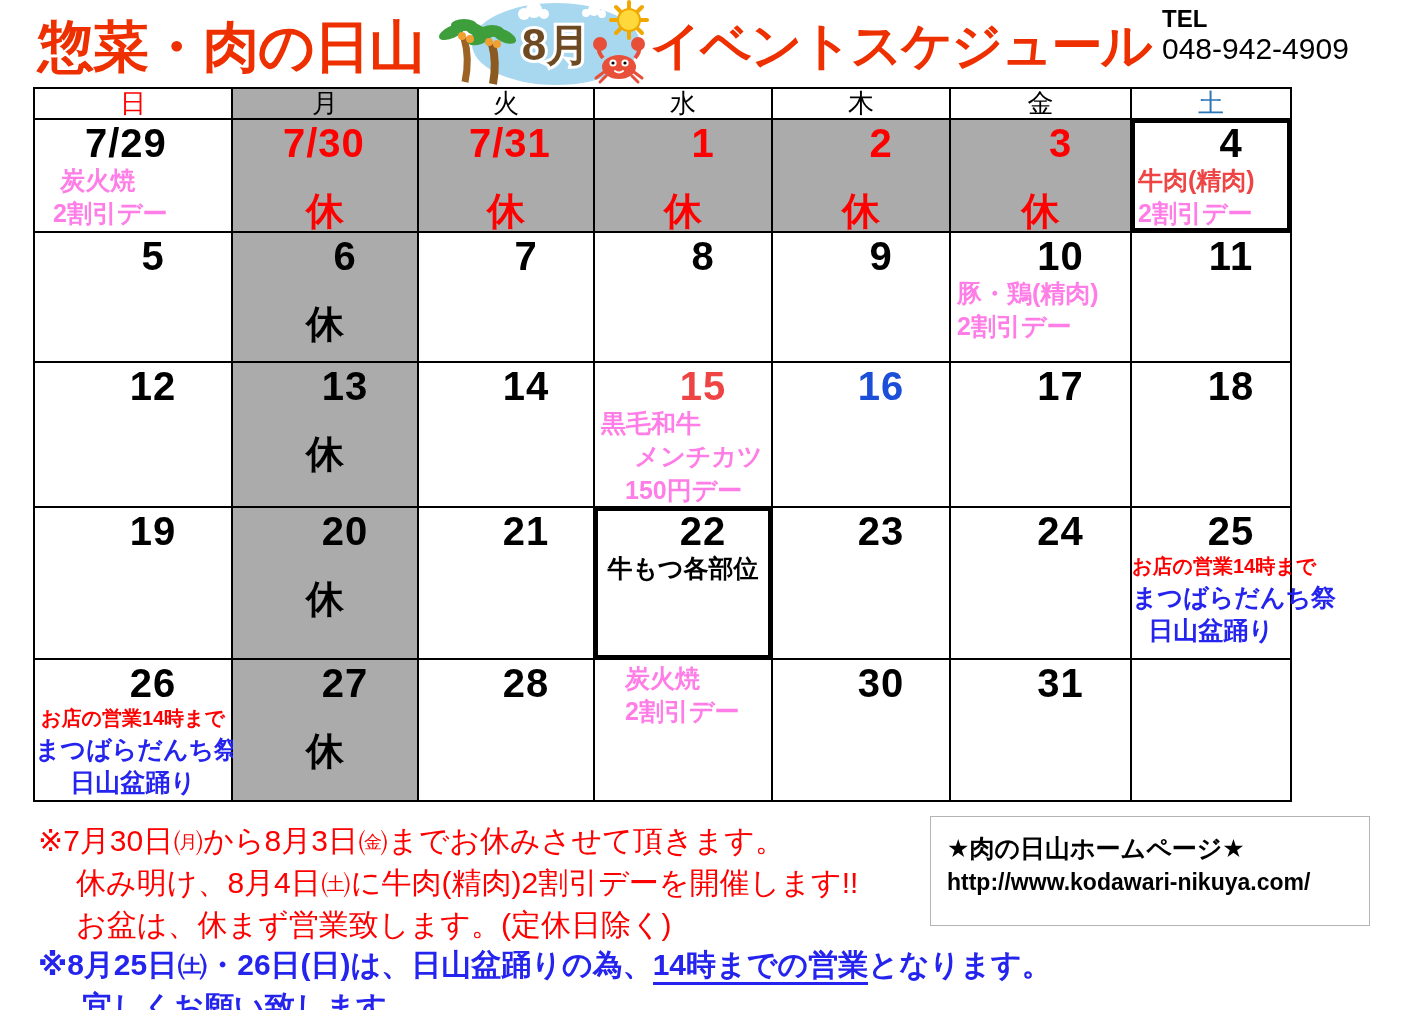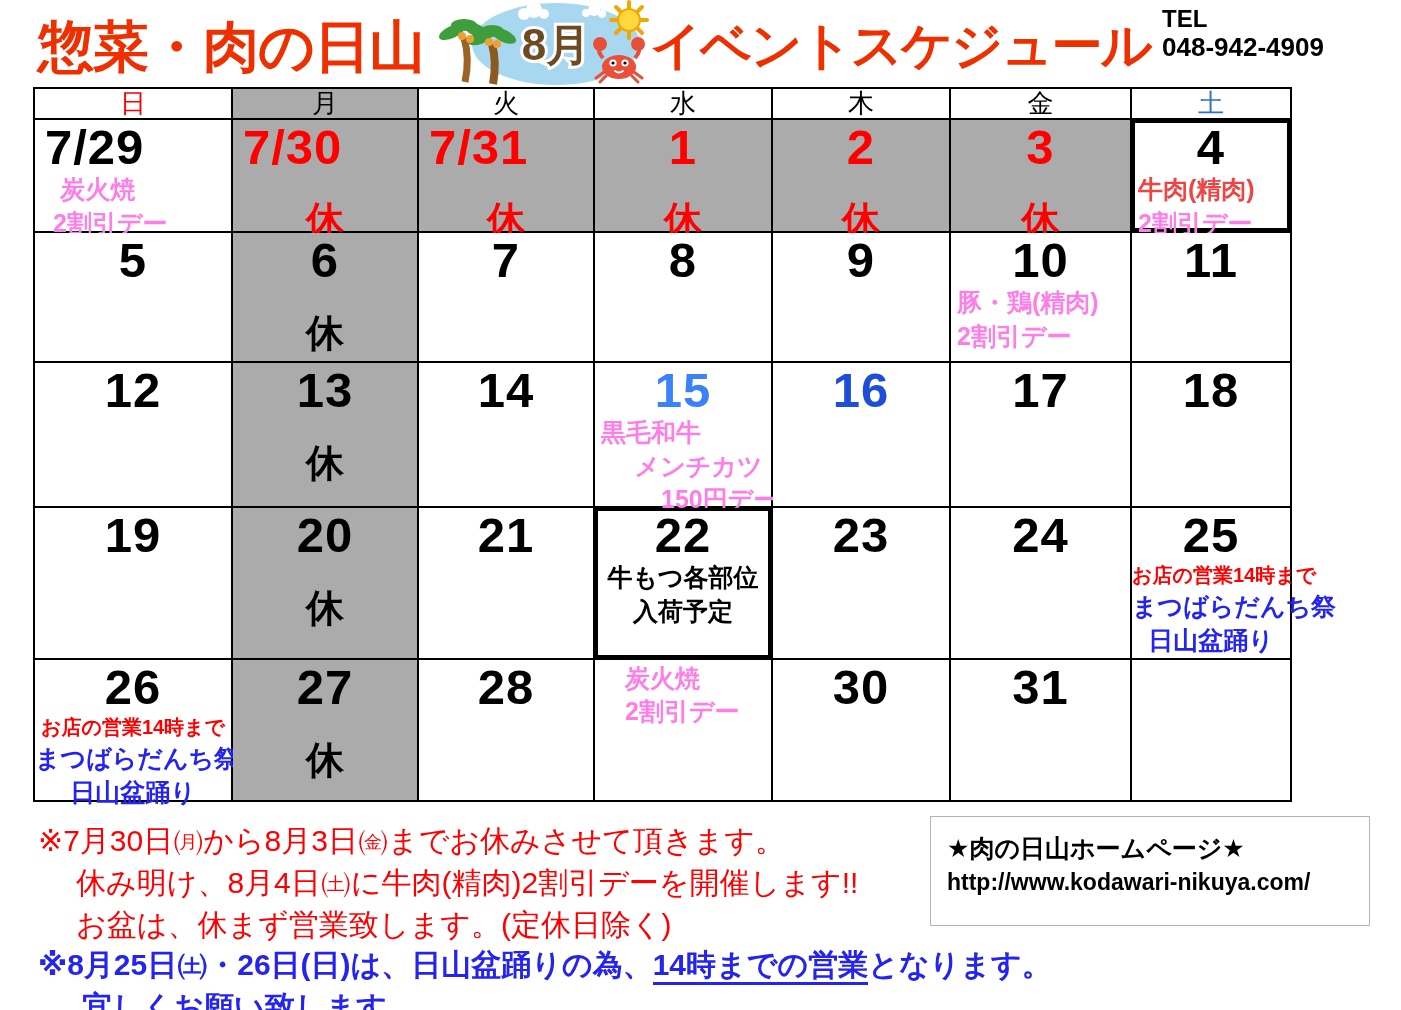--- a/index.html
+++ b/index.html
@@ -6,33 +6,33 @@
   html,body { width:1401px; height:1010px; background:#fff; overflow:hidden;
     font-family:"Liberation Sans","DejaVu Sans",sans-serif; }
   .abs { position:absolute; }
 
   
   #title-left { left:38px; top:10px; font-size:56px; font-weight:900; color:#ee3000; letter-spacing:-1px; }
   #badge { left:436px; top:0; }
   #title-right { left:650px; top:12px; font-size:51px; font-weight:900; color:#ee3000; letter-spacing:-2px; }
   #tel { left:1162px; top:6px; color:#000; }
   #tel .tel-label { font-size:24px; font-weight:900; line-height:26px; }
-  #tel .tel-number { font-size:26px; font-weight:700; letter-spacing:0; }
+  #tel .tel-number { font-size:30px; font-weight:400; letter-spacing:0; }
 
   
   #cal { left:33px; top:87px; display:grid;
     grid-template-columns:196px 184px 174px 176px 176px 179px 158px;
     grid-template-rows:29px 111px 128px 143px 150px 140px;
     gap:2px; background:#000; border:2px solid #000; }
   .hcell { background:#fff; font-size:26px; font-weight:500; color:#000;
     text-align:center; line-height:29px; }
   .cell { background:#fff; padding-top:2px; overflow:visible; }
   .gray { background:#ababab; }
   .thick { box-shadow: inset 0 0 0 3px #000; }
-  .date { text-align:center; font-size:49px; font-weight:900; line-height:1.05; letter-spacing:1px; }
+  .date { text-align:center; font-size:40px; font-weight:900; line-height:1.05; letter-spacing:1px;margin-left:40px; }
   .dleft { text-align:left; padding-left:10px; }
   .closed { text-align:center; font-size:38px; font-weight:900; margin-top:22px; }
   .line { font-size:25px; font-weight:800; line-height:1.33; padding-left:6px; white-space:nowrap; }
   .lcenter { text-align:center; padding-left:0; }
   .small { font-size:20px; line-height:1.45; }
 
   
   #notes-red { left:38px; top:820px; color:#ff0000; font-weight:400; font-size:30px; line-height:42px; }
   #notes-red .indent { padding-left:38px; }
   #notes-blue { left:38px; top:944px; color:#2424ee; font-weight:800; font-size:30px; line-height:42px; }
@@ -187,24 +187,24 @@
       <div class="date" style="color: rgb(0, 0, 0);">12</div>
     </div>
     <div class="cell gray">
       <div class="date" style="color: rgb(0, 0, 0);">13</div>
       <div class="closed" style="color: rgb(0, 0, 0);">休</div>
     </div>
     <div class="cell">
       <div class="date" style="color: rgb(0, 0, 0);">14</div>
     </div>
     <div class="cell">
-      <div class="date" style="color: #3b82f6;">15</div>
+      <div class="date" style="color: #ef4444;">15</div>
       <div class="line" style="color: rgb(255, 125, 230);">黒毛和牛</div>
       <div class="line" style="color: rgb(255, 125, 230); padding-left: 39.6px;">メンチカツ</div>
-      <div class="line" style="color: rgb(255, 125, 230); padding-left: 66px;">150円デー</div>
+      <div class="line" style="color: rgb(255, 125, 230); padding-left: 30px;">150円デー</div>
     </div>
     <div class="cell">
       <div class="date" style="color: #1d4ed8;">16</div>
     </div>
     <div class="cell">
       <div class="date" style="color: rgb(0, 0, 0);">17</div>
     </div>
     <div class="cell">
       <div class="date" style="color: rgb(0, 0, 0);">18</div>
     </div>
@@ -214,21 +214,20 @@
     <div class="cell gray">
       <div class="date" style="color: rgb(0, 0, 0);">20</div>
       <div class="closed" style="color: rgb(0, 0, 0);">休</div>
     </div>
     <div class="cell">
       <div class="date" style="color: rgb(0, 0, 0);">21</div>
     </div>
     <div class="cell thick">
       <div class="date" style="color: rgb(0, 0, 0);">22</div>
       <div class="line lcenter" style="color: rgb(0, 0, 0);">牛もつ各部位</div>
-      <div class="line lcenter" style="color: rgb(0, 0, 0);">入荷予定</div>
     </div>
     <div class="cell">
       <div class="date" style="color: rgb(0, 0, 0);">23</div>
     </div>
     <div class="cell">
       <div class="date" style="color: rgb(0, 0, 0);">24</div>
     </div>
     <div class="cell">
       <div class="date" style="color: rgb(0, 0, 0);">25</div>
       <div class="line lcenter small" style="color: rgb(255, 0, 0);">お店の営業14時まで</div>

